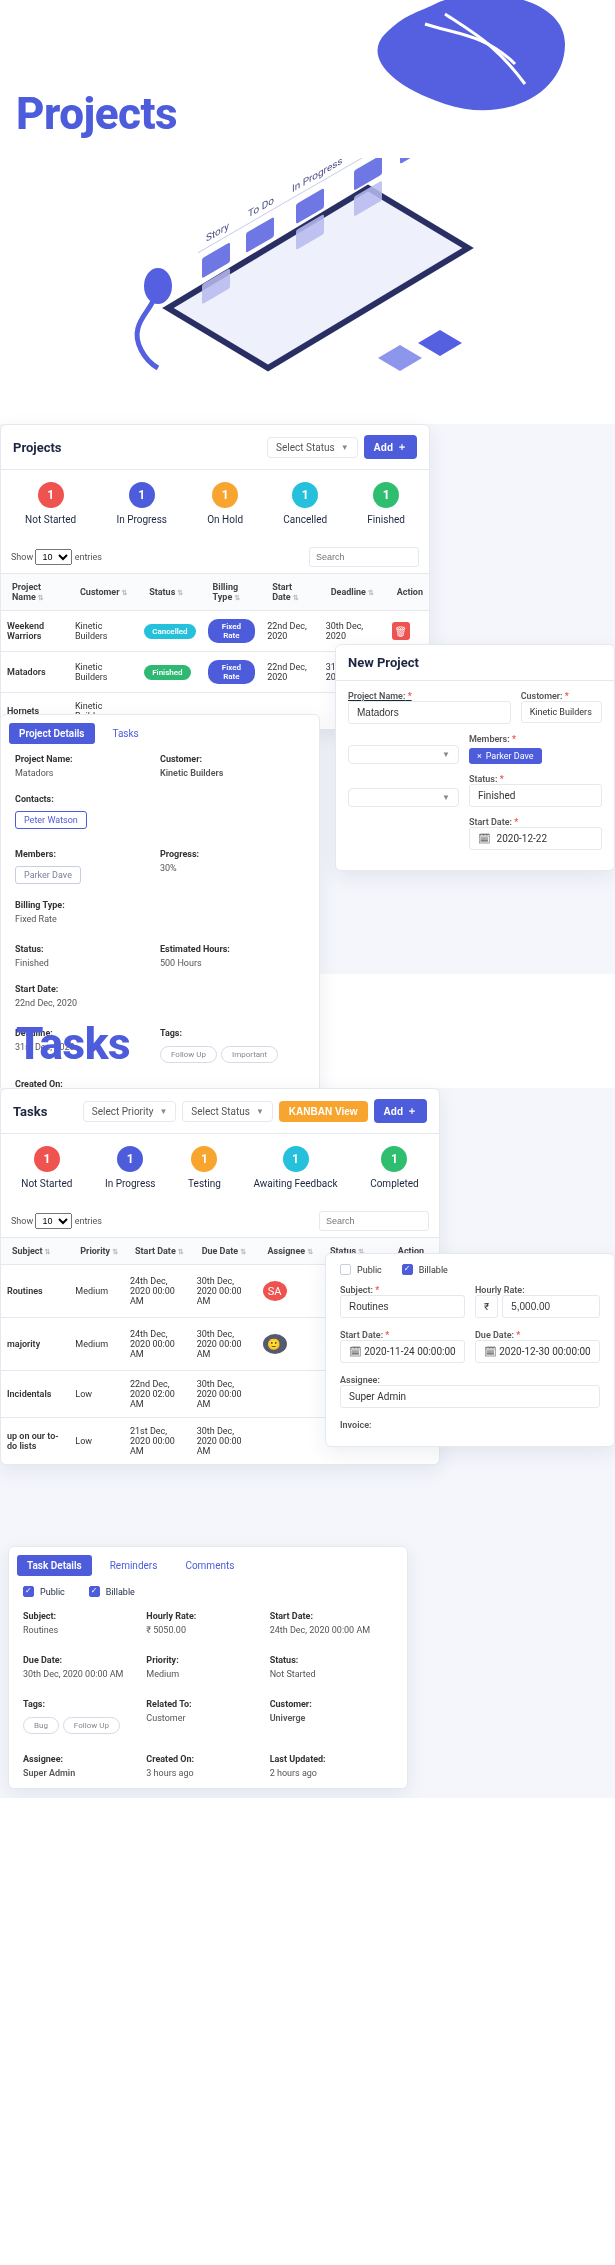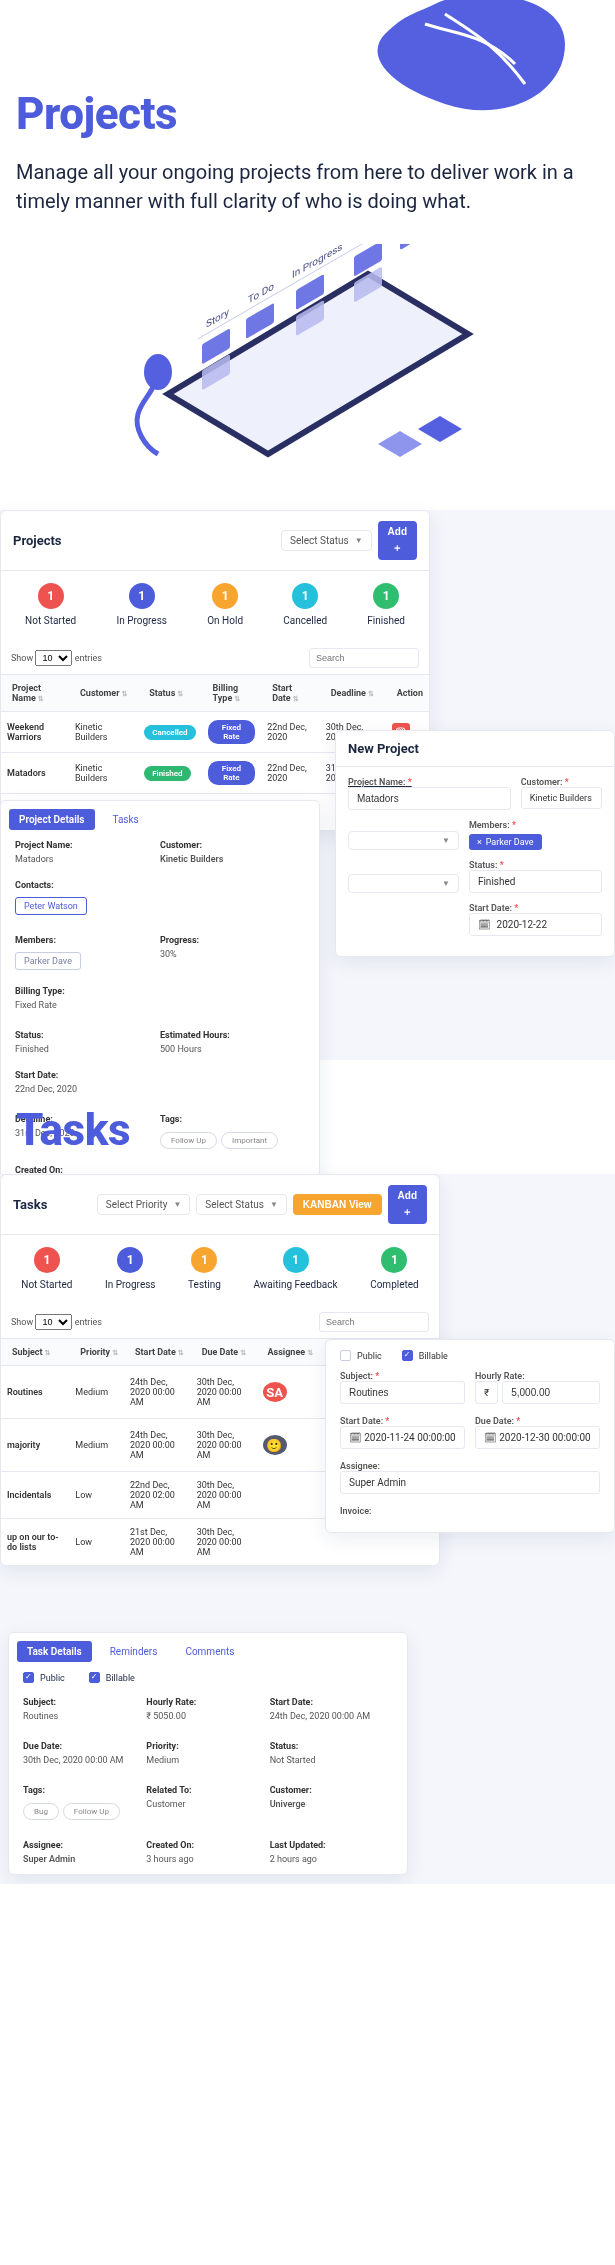--- a/index.html
+++ b/index.html
@@ -50,21 +50,21 @@
   .panel-header .title { font-weight:700; font-size:13px; color:var(--text); }
   .hdr-actions { display:flex; gap:6px; align-items:center; }
 
   .select-box {
     font-size:10px; color:#555; background:#fff; border:1px solid var(--border);
     padding:4px 8px; border-radius:4px; display:inline-flex; align-items:center; gap:6px;
   }
   .select-box .caret { font-size:8px; color:#888; }
   .btn-primary {
     background:var(--indigo); color:#fff; font-size:10px; font-weight:600;
-    border:none; border-radius:4px; padding:5px 10px; display:inline-flex; align-items:center; gap:4px;flex-direction:column;
+    border:none; border-radius:4px; padding:5px 10px; display:inline-flex; align-items:center; gap:4px;
   }
   .btn-orange { background:var(--orange); color:#fff; font-size:10px; font-weight:600; border:none; border-radius:4px; padding:5px 10px; }
 
   .counters { display:flex; justify-content:space-around; padding:12px 4px 16px 4px; }
   .counter { text-align:center; }
   .counter .bubble { width:26px; height:26px; border-radius:50%; color:#fff; font-size:12px; font-weight:700; display:flex; align-items:center; justify-content:center; margin:0 auto 6px auto; }
   .counter .label { font-size:10px; color:var(--text); }
   .c-red  .bubble{background:var(--red);}    .c-indigo .bubble{background:var(--indigo);}
   .c-orange .bubble{background:var(--orange);} .c-teal .bubble{background:var(--teal);}
   .c-green .bubble{background:var(--green);}
@@ -83,21 +83,21 @@
   .pill.cancelled { background:var(--teal); }
   .pill.finished  { background:var(--green-btn); }
   .pill.fixedrate { background:var(--indigo); }
   .pill.notstarted{ background:var(--red); }
   .pill.completed { background:var(--green-btn); }
 
   .icon-btn { width:18px; height:18px; border-radius:3px; display:inline-flex; align-items:center; justify-content:center; color:#fff; font-size:10px; }
   .icon-btn.red    { background:var(--red); }
   .icon-btn.orange { background:var(--orange); }
   .icon-btn.indigo { background:var(--indigo); }
-  .avatar-sm { width:24px; height:20px; border-radius:50%; display:inline-flex; align-items:center; justify-content:center; font-size:13px; font-weight:700; color:#fff; }
+  .avatar-sm { width:24px; height:20px; border-radius:50%; display:inline-flex; align-items:center; justify-content:center; font-size:11px; font-weight:400; color:#fff; }
   .avatar-sm.red { background:var(--red); }
   .avatar-sm.grey{ background:#555b6e; }
 
   
   .form-panel .field-label { font-size:9px; color:#555; font-weight:600; }
   .form-panel .req { color:var(--red); }
   .form-panel input.text, .form-panel .fake-input {
     width:100%; font-size:10px; padding:5px 8px; border:1px solid var(--border);
     border-radius:3px; color:#333; background:#fff;
   }
@@ -130,21 +130,20 @@
 </head>
 <body>
 
 <section class="hero">
   <svg class="hero-blob" width="220" height="120" viewBox="0 0 220 120">
     <path fill="#5560e0" d="M80 10c40-20 130-10 130 40s-60 80-120 60S10 60 30 40 60 20 80 10z"></path>
     <path stroke="#fff" stroke-width="3" fill="none" d="M70 30c30 10 60 10 90 40"></path>
     <path stroke="#fff" stroke-width="3" fill="none" d="M90 20c30 20 50 30 80 70"></path>
   </svg>
   <h1 class="hero-title">Projects</h1>
-  <p class="hero-sub">Manage all your ongoing projects from here to deliver work in a timely manner with full clarity of who is doing what.</p>
 
   <svg class="hero-illus" width="380" height="230" viewBox="0 0 380 230">
     <g transform="translate(50,10)">
       <polygon points="0,140 200,20 300,80 100,200" fill="#eef0fb" stroke="#2a2f63" stroke-width="6"></polygon>
       <g transform="skewY(-30)">
         <text x="38" y="96" font-size="10" fill="#4a4f86">Story</text>
         <text x="80" y="96" font-size="10" fill="#4a4f86">To Do</text>
         <text x="124" y="96" font-size="10" fill="#4a4f86">In Progress</text>
         <text x="188" y="96" font-size="10" fill="#4a4f86">Testing</text>
         <text x="236" y="96" font-size="10" fill="#4a4f86">Done</text>

